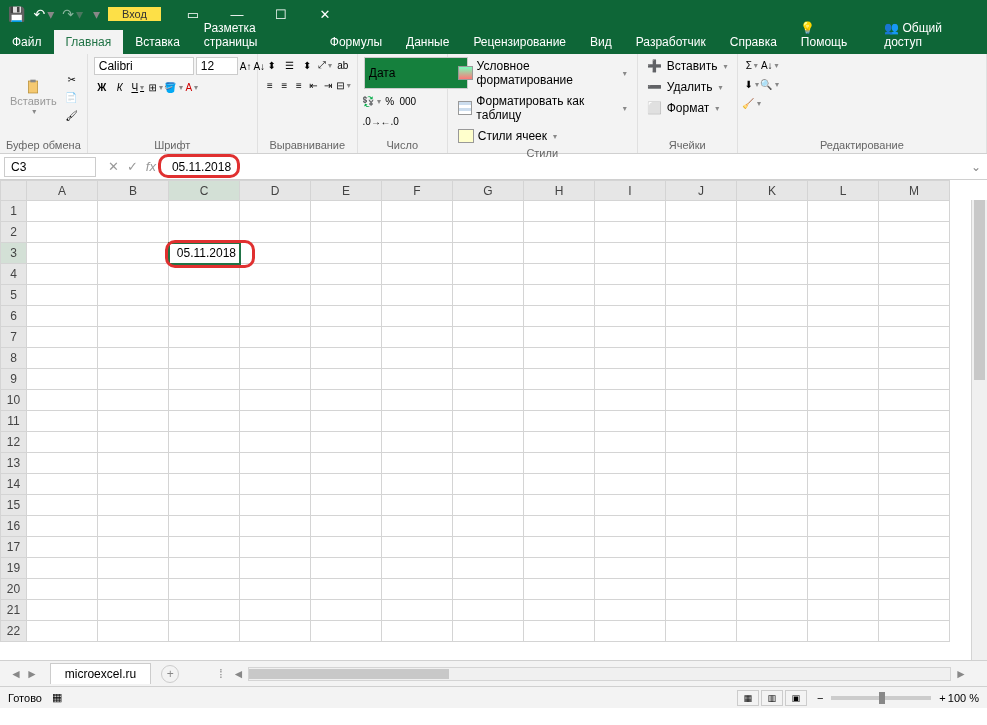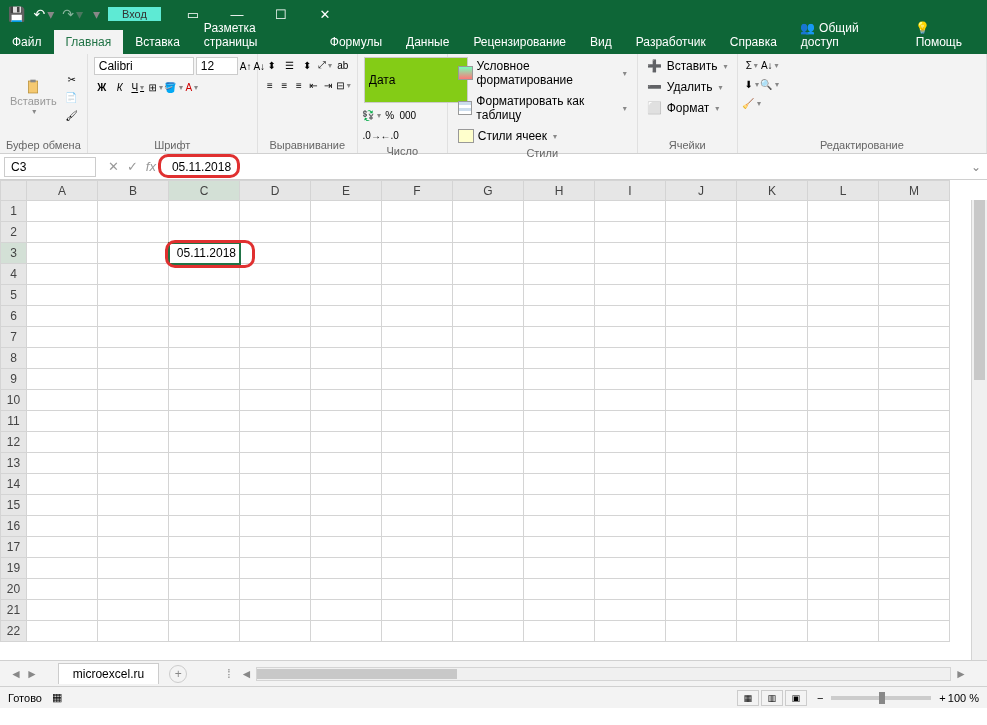--- a/index.html
+++ b/index.html
@@ -3,42 +3,42 @@
 <meta charset="utf-8">
 <style>
 * { box-sizing: border-box; margin: 0; padding: 0; font-family: 'Segoe UI', Tahoma, sans-serif; }
 body { background: #fff; width: 987px; height: 725px; overflow: hidden; font-size: 12px; }
 
 .titlebar { background: #0e6637; height: 28px; display: flex; align-items: center; color: #fff; }
 .qat { display: flex; align-items: center; gap: 8px; padding: 0 8px; }
 .qat span { font-size: 14px; cursor: pointer; }
 .title-center { flex: 1; text-align: center; font-size: 12px; }
 .title-right { display: flex; align-items: center; gap: 4px; padding-right: 4px; }
-.login-btn { background: #5eead4; color: #333; padding: 1px 14px; font-size: 11px; margin-right: 8px; }
+.login-btn { background: #fde047; color: #333; padding: 1px 14px; font-size: 11px; margin-right: 8px; }
 .win-ctrl { width: 40px; height: 28px; display: flex; align-items: center; justify-content: center; font-size: 13px; cursor: pointer; }
 
 .tabs { background: #0e6637; height: 26px; display: flex; align-items: flex-end; color: #fff; font-size: 12px; }
 .tab { padding: 5px 12px; cursor: pointer; }
 .tab.active { background: #f3f3f3; color: #217346; }
 .tab-extras { margin-left: auto; display: flex; }
 
 .ribbon { background: #f3f3f3; height: 100px; display: flex; border-bottom: 1px solid #d0d0d0; }
 .rgroup { border-right: 1px solid #e0e0e0; padding: 3px 6px 2px; display: flex; flex-direction: column; }
 .rgroup-body { flex: 1; display: flex; gap: 3px; }
 .rgroup-label { text-align: center; font-size: 11px; color: #666; padding-top: 2px; }
 .rbtn { display: flex; flex-direction: column; align-items: center; justify-content: center; padding: 2px 4px; cursor: pointer; font-size: 11px; color: #999; }
 .rbtn svg, .rbtn .ico { width: 16px; height: 16px; }
 .icon-col { display: flex; flex-direction: column; gap: 2px; justify-content: center; }
 .icon-row { display: flex; gap: 2px; align-items: center; }
 .small-ico { width: 16px; height: 16px; border: 1px solid #ccc; display: inline-flex; align-items: center; justify-content: center; font-size: 10px; cursor: pointer; }
 .small-ico.plain { border: none; }
 
 .font-select { border: 1px solid #ccc; background: #fff; padding: 1px 4px; font-size: 12px; width: 100px; }
 .size-select { border: 1px solid #ccc; background: #fff; padding: 1px 4px; font-size: 12px; width: 42px; }
-.fmt-select { border: 1px solid #ccc; background: #84cc16; padding: 15px 4px; font-size: 12px; width: 104px; }
+.fmt-select { border: 1px solid #ccc; background: #15803d; padding: 8px 4px; font-size: 12px; width: 104px; }
 
 .styles-item { display: flex; align-items: center; gap: 4px; font-size: 12px; padding: 2px 4px; cursor: pointer; }
 .styles-item .square { width: 16px; height: 14px; border: 1px solid #999; }
 
 .fbar { height: 26px; border-bottom: 1px solid #d0d0d0; display: flex; align-items: center; background: #fff; }
 .namebox { width: 92px; border: 1px solid #ccc; margin: 6px 4px; padding: 2px 6px; font-size: 12px; background: #fff; }
 .fbar-btns { display: flex; gap: 8px; padding: 0 8px; color: #999; }
 .fbar-btns span { cursor: pointer; font-size: 13px; }
 .formula-input { flex: 1; padding: 2px 8px; font-size: 12px; position: relative; }
 .red-pill { position: absolute; border: 3px solid #e03030; border-radius: 10px; pointer-events: none; }
@@ -50,21 +50,21 @@
 .rowh { background: #e6e6e6; width: 26px; text-align: center; color: #444; height: 21px; }
 .corner { background: #e6e6e6; width: 26px; }
 .cell { width: 71px; height: 21px; background: #fff; text-align: right; padding: 0 3px; }
 .cell.active { outline: 2px solid #217346; outline-offset: -1px; }
 .colh.sel, .rowh.sel { background: #d3e0d6; }
 .vscroll { position: absolute; right: 0; top: 20px; bottom: 0; width: 16px; background: #f0f0f0; border-left: 1px solid #d4d4d4; }
 .vscroll .thumb { position: absolute; top: 0; left: 2px; right: 2px; height: 180px; background: #c8c8c8; }
 
 .sheetbar { height: 26px; border-top: 1px solid #d0d0d0; background: #f3f3f3; display: flex; align-items: center; font-size: 12px; }
 .sheet-nav { display: flex; gap: 4px; padding: 0 10px; color: #888; }
-.sheet-tab { background: #fff; border: 1px solid #ccc; border-bottom: none; padding: 3px 14px; margin-left: 10px; }
+.sheet-tab { background: #fff; border: 1px solid #ccc; border-bottom: none; padding: 3px 14px; margin-left: 2px; }
 .sheet-add { margin-left: 10px; width: 18px; height: 18px; border: 1px solid #ccc; border-radius: 50%; display: flex; align-items: center; justify-content: center; color: #888; cursor: pointer; }
 .hscroll-area { flex: 1; margin-left: 40px; margin-right: 16px; display: flex; align-items: center; }
 .hscroll { flex: 1; height: 14px; background: #f0f0f0; border: 1px solid #d4d4d4; position: relative; }
 .hscroll .thumb { position: absolute; left: 0; top: 1px; bottom: 1px; width: 200px; background: #c8c8c8; }
 
 .statusbar { height: 22px; background: #f3f3f3; border-top: 1px solid #d0d0d0; display: flex; align-items: center; font-size: 11px; padding: 0 8px; }
 .statusbar .spacer { flex: 1; }
 .view-btns { display: flex; gap: 2px; }
 .view-btn { width: 22px; height: 16px; border: 1px solid #ccc; display: flex; align-items: center; justify-content: center; font-size: 9px; cursor: pointer; }
 .zoom-slider { width: 100px; height: 4px; background: #ccc; margin: 0 8px; position: relative; }
@@ -96,22 +96,22 @@
   <div class="tab active">Главная</div>
   <div class="tab">Вставка</div>
   <div class="tab">Разметка страницы</div>
   <div class="tab">Формулы</div>
   <div class="tab">Данные</div>
   <div class="tab">Рецензирование</div>
   <div class="tab">Вид</div>
   <div class="tab">Разработчик</div>
   <div class="tab">Справка</div>
   <div class="tab-extras">
+    <div class="tab">💡 <span>Помощь</span></div>
     <div class="tab">👥 <span>Общий доступ</span></div>
-    <div class="tab">💡 <span>Помощь</span></div>
   </div>
 </div>
 
 <div class="ribbon">
   <div class="rgroup">
     <div class="rgroup-body">
       <div class="rbtn">
         <svg viewBox="0 0 24 24" width="28" height="28">
             <rect x="5" y="3" width="14" height="18" fill="#f5c971" stroke="#b08830"></rect>
             <rect x="8" y="1" width="8" height="4" fill="#888"></rect>

